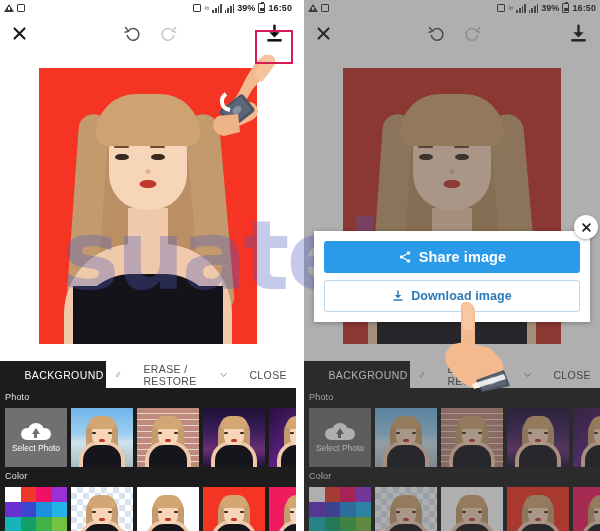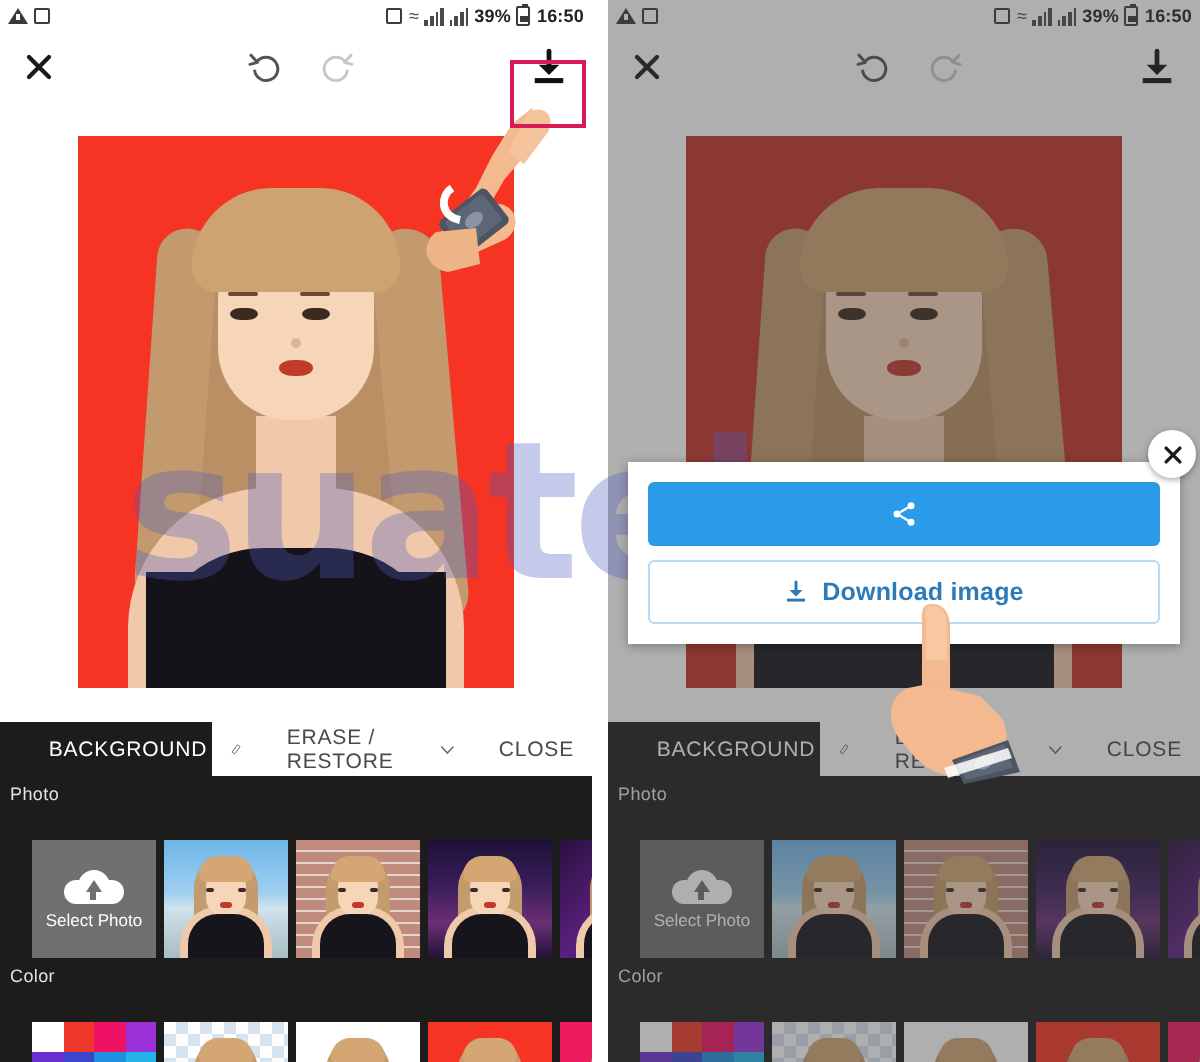--- a/index.html
+++ b/index.html
@@ -98,22 +98,22 @@
   .tabs{display:flex;height:27px;background:#ffffff;}
   .tab{
     flex:0 0 auto;display:flex;align-items:center;justify-content:center;gap:22px;
     font-size:10.5px;letter-spacing:.4px;height:27px;padding:0 9px;color:#4a4a4a;
   }
   .tab.active{background:#1c1c1c;color:#ffffff;}
   .tab.t-bg{width:106px;}
   .tab.t-er{width:105px;}
   .tab.t-cl{width:85px;}
 
-  .section-label{color:#e2e2e2;font-size:9px;padding:4px 0 18px 5px;letter-spacing:.2px;}
-  .thumbs{display:flex;gap:4px;padding:0 0 0 16px;}
+  .section-label{color:#e2e2e2;font-size:9px;padding:4px 0 6px 5px;letter-spacing:.2px;}
+  .thumbs{display:flex;gap:4px;padding:0 0 0 5px;}
   .thumb{width:62px;height:59px;flex:0 0 62px;overflow:hidden;position:relative;background:#222;}
 
   .select-photo{background:#707070;display:flex;flex-direction:column;align-items:center;justify-content:center;gap:3px;}
   .cloud{position:relative;width:30px;height:17px;}
   .cloud:before{content:"";position:absolute;left:0;bottom:0;width:30px;height:12px;background:#fff;border-radius:7px;}
   .cloud:after{content:"";position:absolute;left:7px;top:0;width:16px;height:16px;background:#fff;border-radius:50%;}
   .cloud i{position:absolute;left:11px;top:5px;width:0;height:0;border-left:4.5px solid transparent;border-right:4.5px solid transparent;border-bottom:6px solid #707070;z-index:3;}
   .cloud u{position:absolute;left:13.2px;top:10px;width:3.2px;height:5px;background:#707070;z-index:3;}
   .sp-text{color:#fff;font-size:8.5px;}
 
@@ -658,20 +658,21 @@
           <path d="M4.5 4.5 L19.5 19.5 M19.5 4.5 L4.5 19.5" stroke="#1a1a1a" stroke-width="3.6" stroke-linecap="round"></path>
         </svg>
       </div>
       <div class="btn btn-share">
         <svg width="14" height="14" viewBox="0 0 24 24">
           <circle cx="18" cy="5" r="3" fill="#fff"></circle>
           <circle cx="6" cy="12" r="3" fill="#fff"></circle>
           <circle cx="18" cy="19" r="3" fill="#fff"></circle>
           <path d="M8.6 10.6 L15.5 6.4 M8.6 13.4 L15.5 17.6" stroke="#fff" stroke-width="2"></path>
         </svg>
+        <span>Share image</span>
       </div>
       <div class="btn btn-download">
         <svg width="12" height="12" viewBox="0 0 24 24">
           <path d="M12 2 L12 12" stroke="#2b7bba" stroke-width="3" stroke-linecap="round"></path>
           <path d="M5.5 10 L12 16.5 L18.5 10 Z" fill="#2b7bba"></path>
           <rect x="3" y="18.6" width="18" height="3" fill="#2b7bba"></rect>
         </svg>
         <span>Download image</span>
       </div>
     </div>

